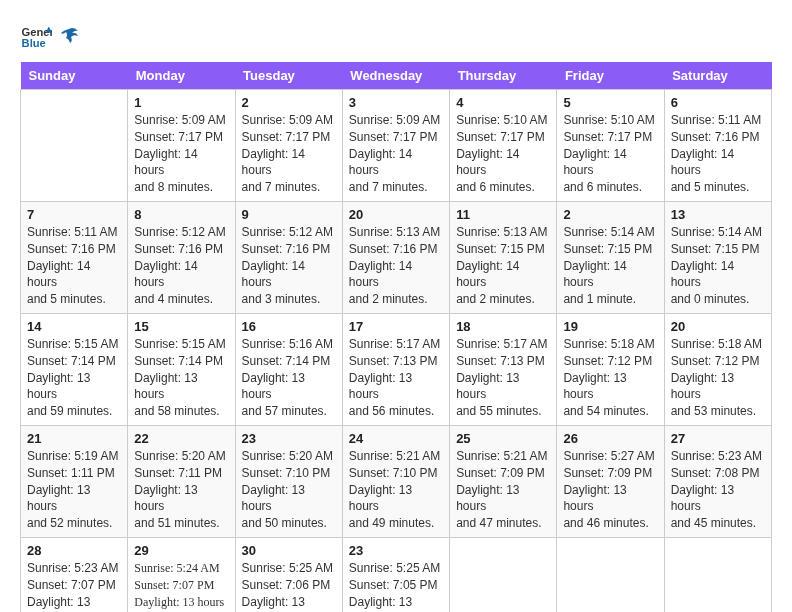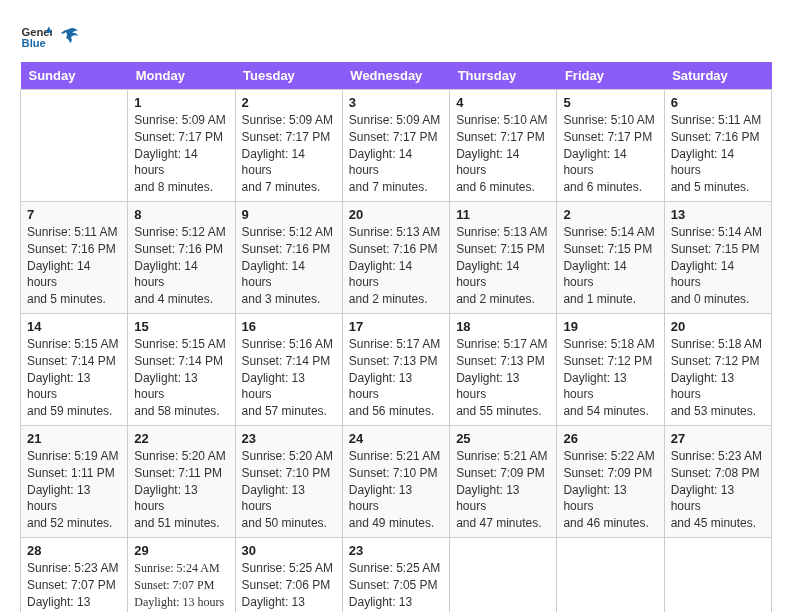--- a/index.html
+++ b/index.html
@@ -304,21 +304,21 @@
         </td>
         <td>
           <span class="day-number">25</span>
           <div class="day-info" style="white-space: pre-line;">Sunrise: 5:21 AM
 Sunset: 7:09 PM
 Daylight: 13 hours
 and 47 minutes.</div>
         </td>
         <td>
           <span class="day-number">26</span>
-          <div class="day-info" style="white-space: pre-line;">Sunrise: 5:22 AM
+          <div class="day-info" style="white-space: pre-line;">Sunrise: 5:27 AM
 Sunset: 7:09 PM
 Daylight: 13 hours
 and 46 minutes.</div>
         </td>
         <td>
           <span class="day-number">27</span>
           <div class="day-info" style="white-space: pre-line;">Sunrise: 5:23 AM
 Sunset: 7:08 PM
 Daylight: 13 hours
 and 45 minutes.</div>

